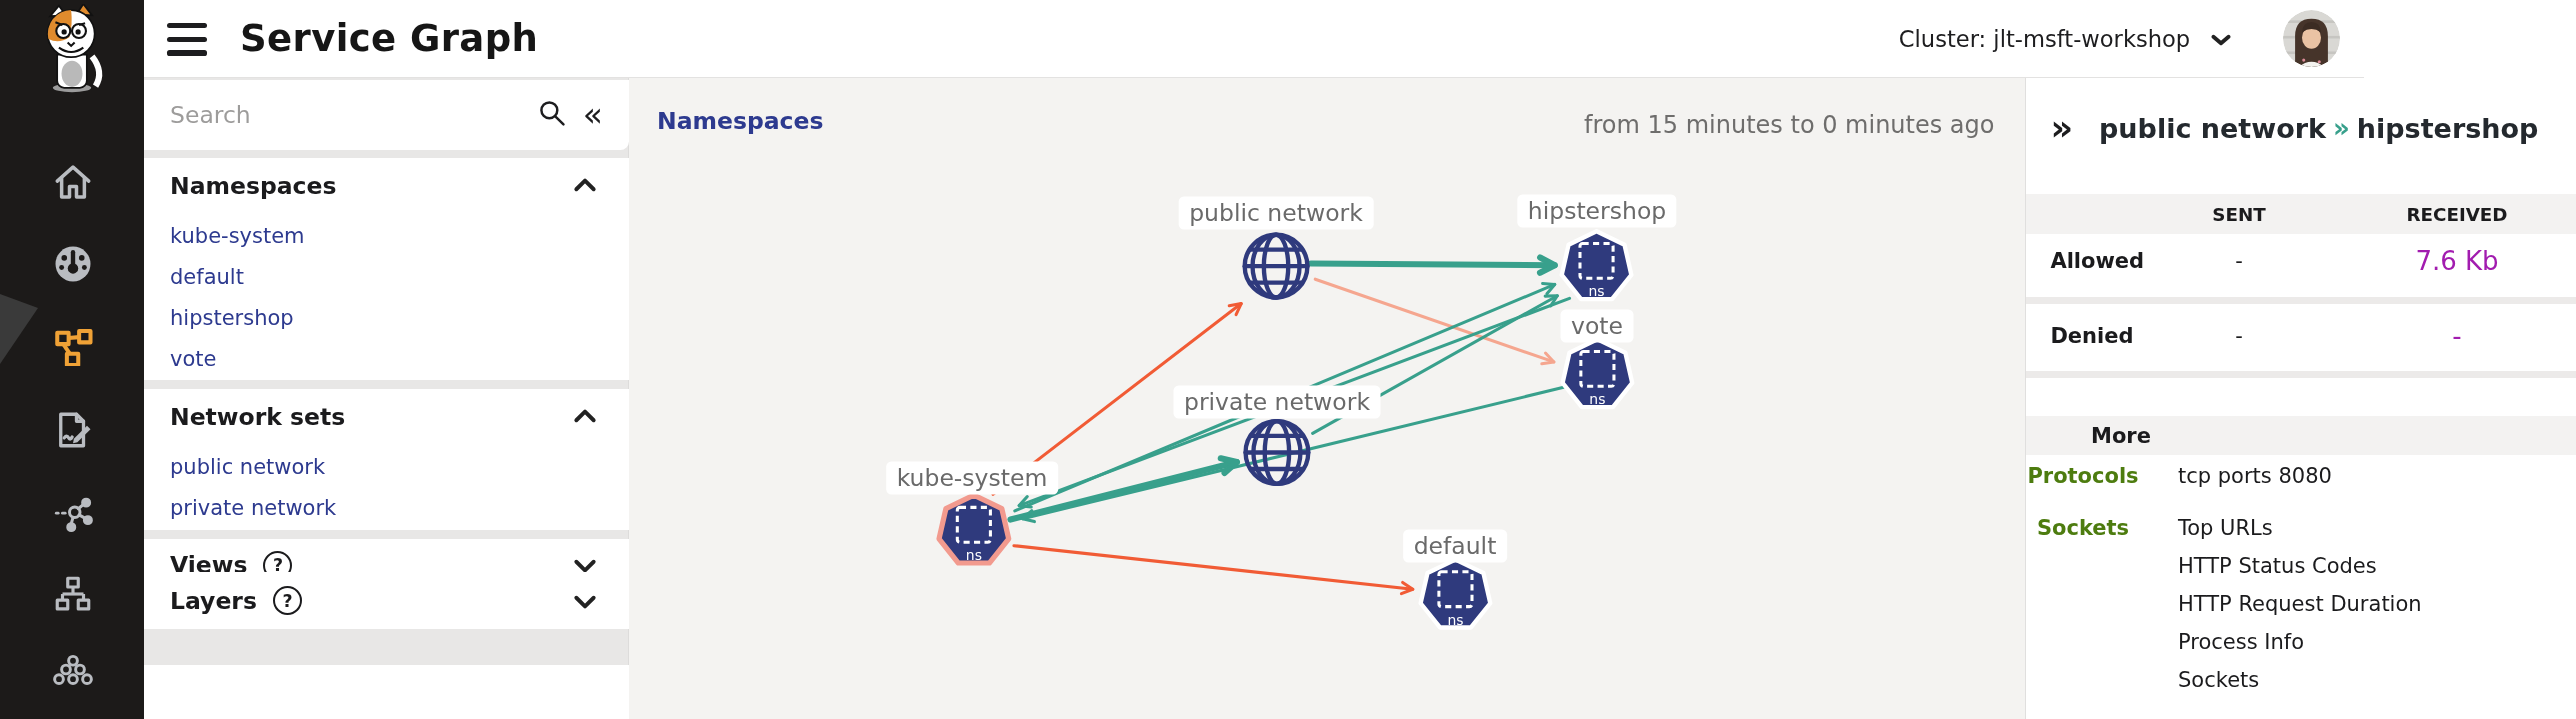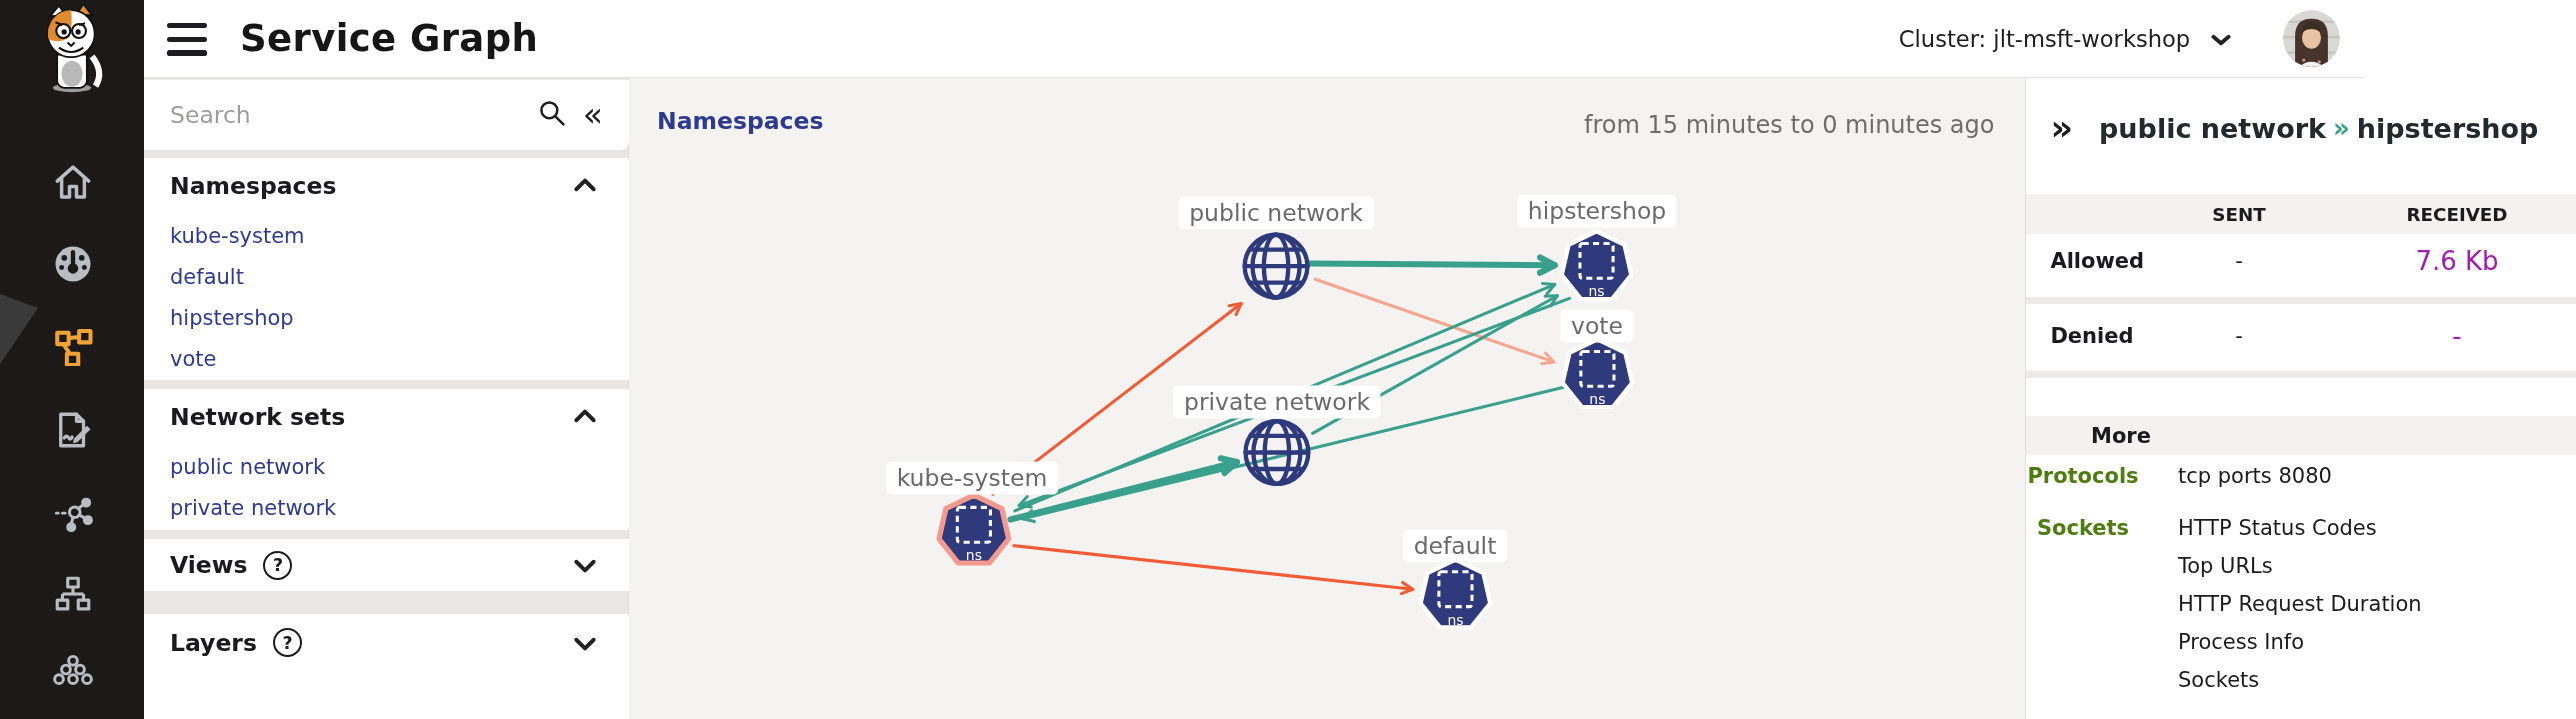--- a/index.html
+++ b/index.html
@@ -36,21 +36,21 @@
              border-right:1.7px solid #dddcdb; z-index:3; }
   .card { position:absolute; left:0; width:485px; background:#fff; }
   #card-search { top:1.7px; height:70px; display:flex; align-items:center; padding:0 26px; border-radius:0 0 8.7px 0; }
   #search-input { flex:1; border:none; outline:none; font-size:23.5px; color:#ec4899; font-family:inherit; background:transparent; }
   #search-input::placeholder { color:#9d9c9b; }
   #search-icon svg { width:30px; height:30px; }
   #collapse-icon { font-size:33px; color:#1d1d1f; margin-left:15.7px; line-height:26px; cursor:pointer; }
   #card-ns { top:80px; height:222px; }
   #card-nets { top:311px; height:141px; }
   #card-views { top:461px; height:52px; }
-  #card-layers { top:536px; height:57px; }
+  #card-layers { top:494px; height:57px; }
   #card-tail { top:587px; height:54px; }
   .card-header { display:flex; align-items:center; justify-content:space-between; padding:14px 31px 0 26px; }
   .card-header h3 { font-size:23.5px; font-weight:bold; color:#1b1b1d; }
   .side-list { list-style:none; margin-top:15.7px; }
   .side-list li { height:41px; display:flex; align-items:center; padding-left:26px; font-size:21px;
                   color:#2d3a8f; cursor:pointer; }
   .row-card { display:flex; align-items:center; justify-content:space-between; padding:0 31px 0 26px; height:100%; }
   .row-card .left { display:flex; align-items:center; gap:16px; }
   .row-card h3 { font-size:23.5px; font-weight:bold; color:#1b1b1d; }
   .help-circle { width:29px; height:29px; border:2.3px solid #1b1b1d; border-radius:50%; display:flex;
@@ -415,22 +415,22 @@
     </div>
 
     <div id="protocols-row">
       <span class="mlabel">Protocols</span>
       <span class="mvalue">tcp ports 8080</span>
     </div>
 
     <div id="insights-row">
       <span class="mlabel">Sockets</span>
       <ul id="insights-list">
+          <li>Top URLs</li>
           <li>HTTP Status Codes</li>
-          <li>Top URLs</li>
           <li>HTTP Request Duration</li>
           <li>Process Info</li>
           <li>Sockets</li>
         </ul>
     </div>
   </div>
 
 </div>
 
 

